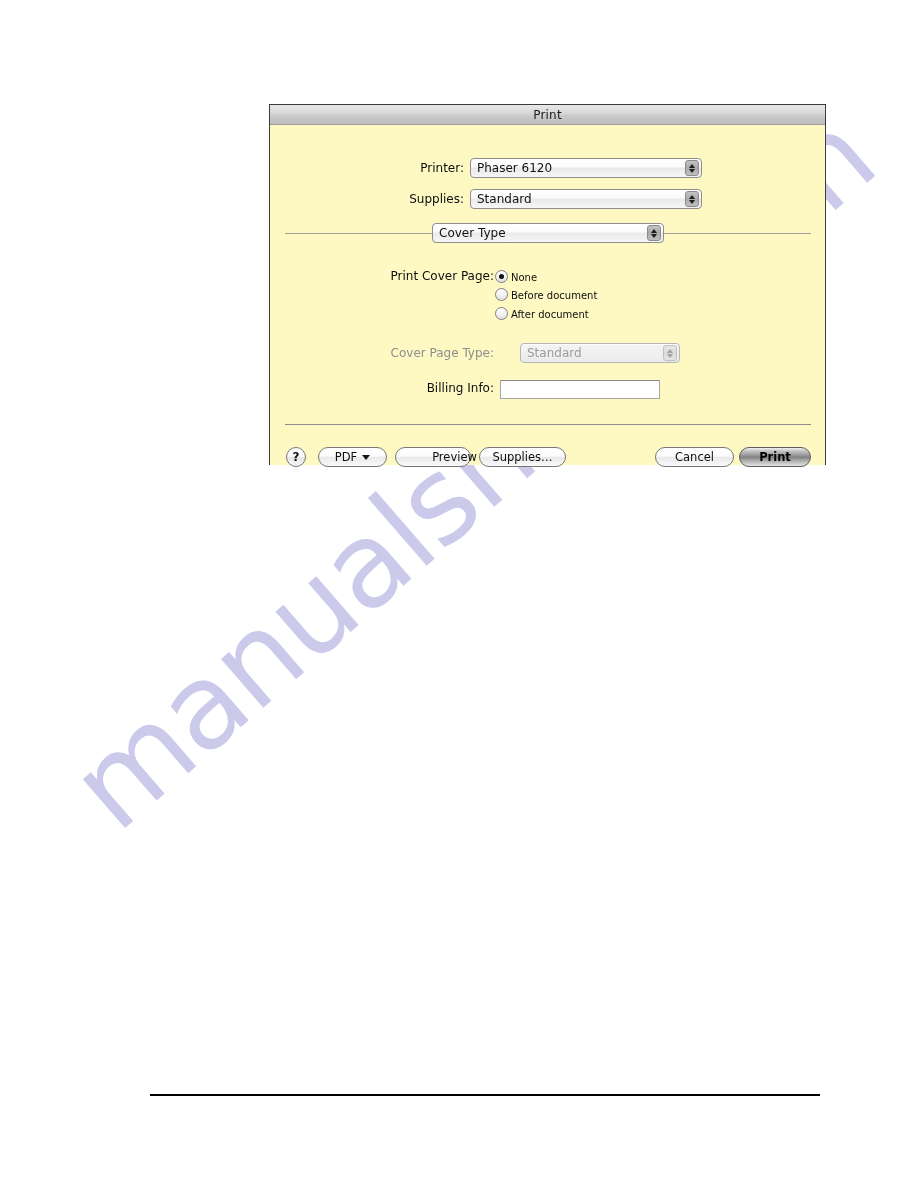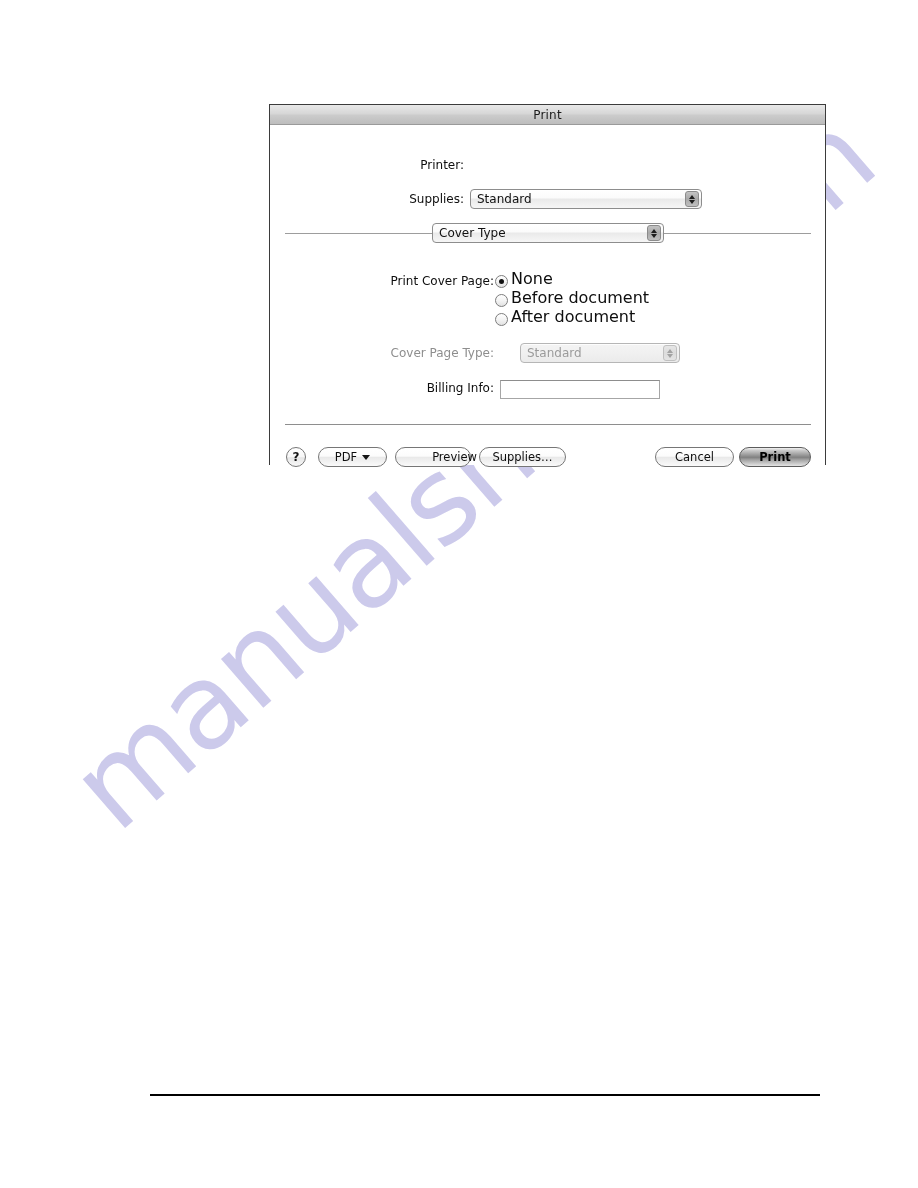--- a/index.html
+++ b/index.html
@@ -78,21 +78,21 @@
   .titlebar-text {
     font-size: 12px;
     color: #1b1b1b;
     font-weight: 400;
     letter-spacing: 0.2px;
   }
 
   .dialog-body {
     position: relative;
     height: 340px;
-    background: #ffffff;
+    background: #fef9c3;
   }
 
   
   .field-row {
     position: absolute;
     display: flex;
     align-items: center;
   }
   .field-label {
     font-size: 12px;
@@ -191,21 +191,21 @@
   }
   .radio .dot {
     width: 5px;
     height: 5px;
     border-radius: 50%;
     background: #111111;
     display: none;
   }
   .radio.checked .dot { display: block; }
   .radio-label {
-    font-size: 16px;
+    font-size: 10px;
     color: #0e0e0e;
     margin-left: 3px;
     white-space: nowrap;
   }
 
   
   .textfield {
     position: absolute;
     height: 19px;
     background: #ffffff;
@@ -292,20 +292,27 @@
 <div id="print-dialog">
 
   <div class="titlebar">
     <span class="titlebar-text">Print</span>
   </div>
 
   <div class="dialog-body">
 
     <div class="field-row" style="left:105px; top:33px; width:427px;">
       <span class="field-label" style="width:89px;">Printer:</span>
+      <div class="popup" style="width:232px; margin-left:6px;">
+        <span class="popup-value">Phaser 6120</span>
+        <span class="stepper">
+          <span class="tri up"></span>
+          <span class="tri down"></span>
+        </span>
+      </div>
     </div>
 
     <div class="field-row" style="left:105px; top:64px; width:427px;">
       <span class="field-label" style="width:89px;">Supplies:</span>
       <div class="popup" style="width:232px; margin-left:6px;">
         <span class="popup-value">Standard</span>
         <span class="stepper">
           <span class="tri up"></span>
           <span class="tri down"></span>
         </span>

